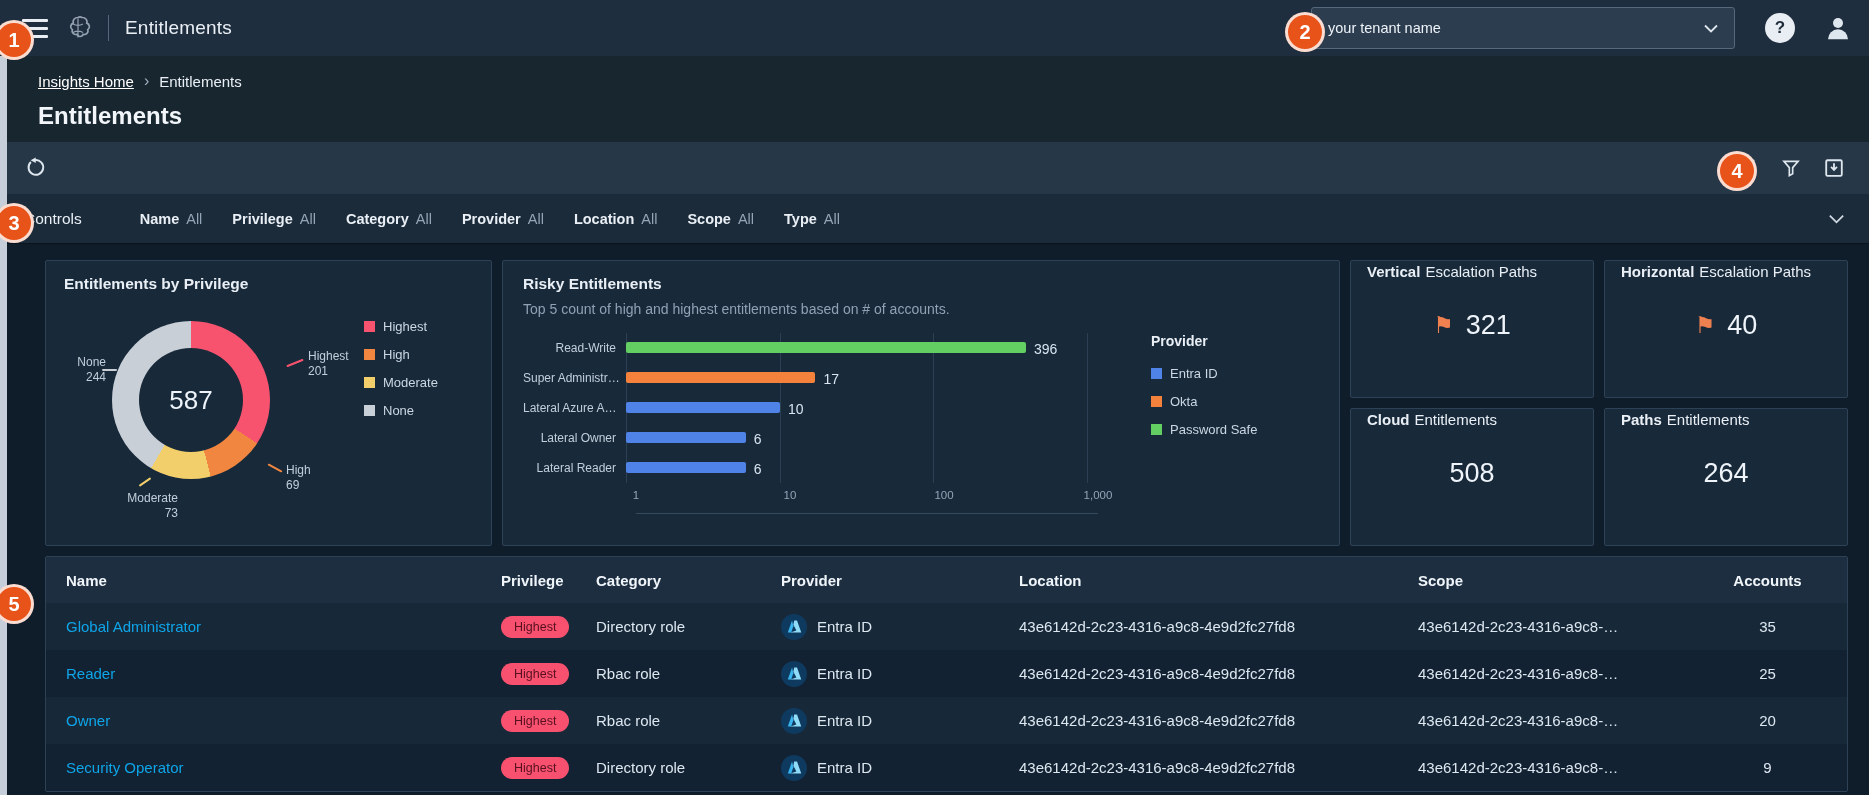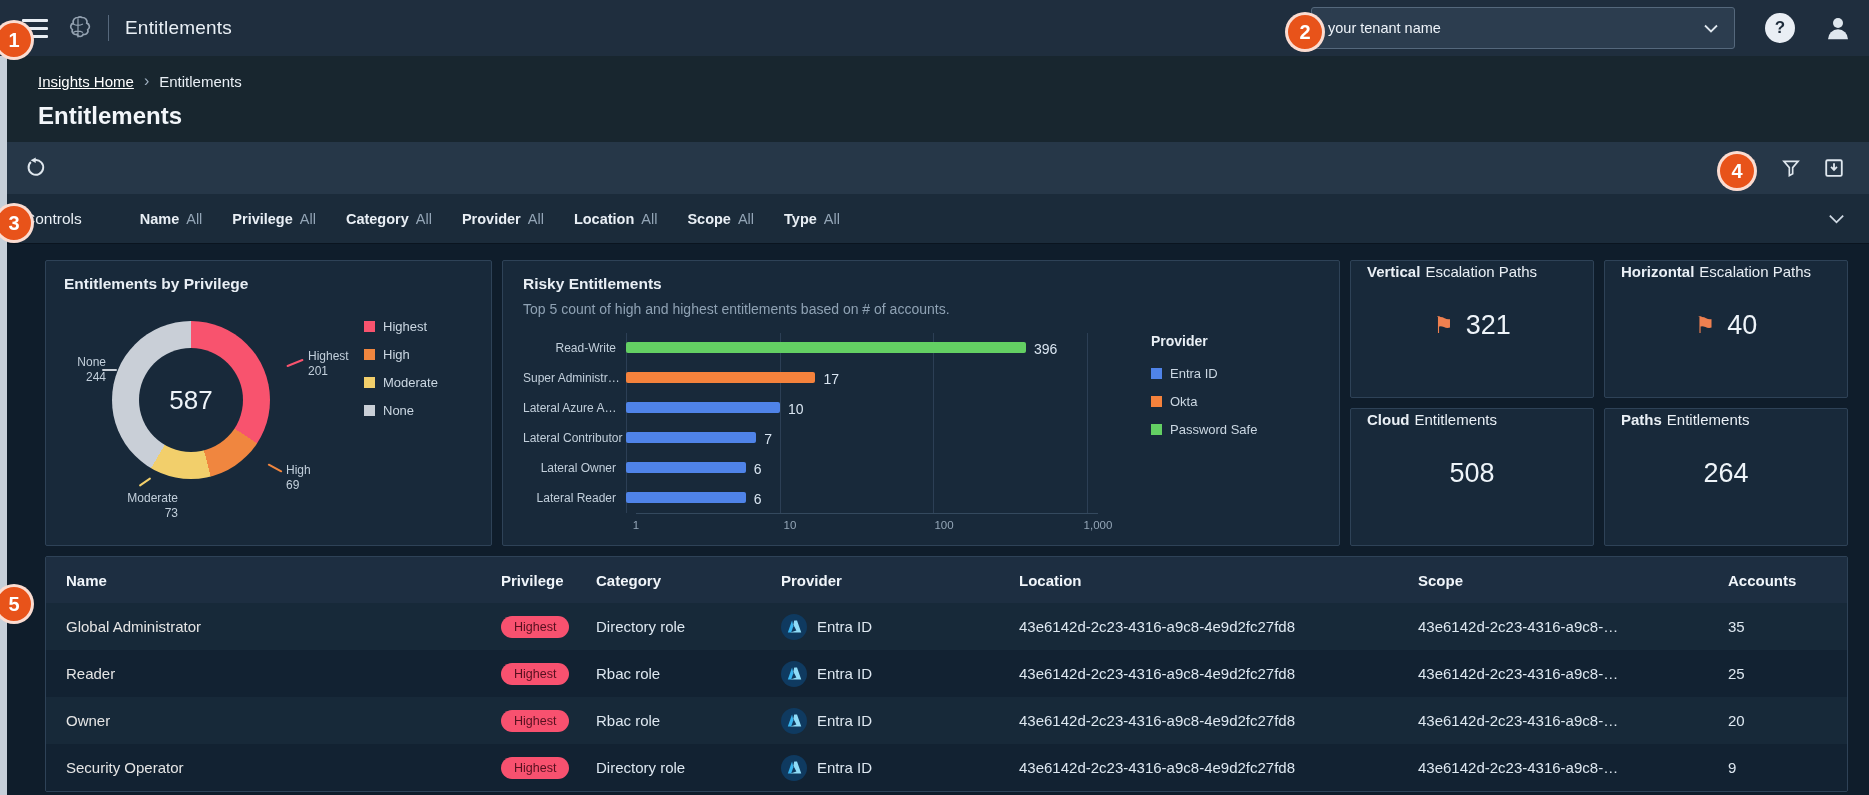--- a/index.html
+++ b/index.html
@@ -101,22 +101,22 @@
   .flag-icon { color:#ef8050; font-size:23px; line-height:1; }
   
   .table-card { margin:10px 21px 0 45px; border:1px solid #2e4257; background:#152536;
                 height:236px; overflow:hidden; }
   .t-grid { display:grid; grid-template-columns:435px 95px 185px 238px 399px 310px 1fr;
             align-items:center; padding-left:20px; }
   .t-head { height:46px; background:#1d2e41; font-weight:bold; font-size:15px; color:#f0f5fa; }
   .t-row { height:47px; font-size:15px; color:#dde7f0; }
   .t-row:nth-child(even) { background:#172939; }
   .t-row:nth-child(odd) { background:#122232; }
-  .t-cell-name { color:#e5e5e5; }
-  .t-cell-accounts, .t-head-accounts { text-align:left; padding-right:40px; }
+  .t-cell-name { color:#0ea5e9; }
+  .t-cell-accounts, .t-head-accounts { text-align:center; padding-right:40px; }
   .badge { display:inline-block; padding:4px 13px; border-radius:13px; background:#f8516f;
            color:#56101f; font-size:12.5px; }
   .provider-cell { display:flex; align-items:center; gap:10px; }
   
   .edge-strip { position:absolute; left:0; top:56px; bottom:0; width:7px; background:#c6cfd9; z-index:20; }
   .callout { position:absolute; width:40px; height:40px; border-radius:50%; background:#e8531a;
              border:3px solid rgba(255,255,255,0.8); color:#fff; font-weight:bold; font-size:20px;
              display:flex; align-items:center; justify-content:center; z-index:30; }
   .callout-1 { left:-6px; top:20px; }
   .callout-2 { left:1285px; top:12px; }
@@ -285,27 +285,20 @@
           </div>
       </div>
       <div class="bar-row">
         <div class="bar-label">Lateral Azure A…</div>
         <div class="bar-track">
             <div class="bar" style="width: 33.3333%; background: rgb(79, 131, 232);"></div>
             <span class="bar-val" style="left: calc(33.3333% + 8px);">10</span>
           </div>
       </div>
       <div class="bar-row">
-        <div class="bar-label">Lateral Contributor</div>
-        <div class="bar-track">
-            <div class="bar" style="width: 28.1699%; background: rgb(79, 131, 232);"></div>
-            <span class="bar-val" style="left: calc(28.1699% + 8px);">7</span>
-          </div>
-      </div>
-      <div class="bar-row">
         <div class="bar-label">Lateral Owner</div>
         <div class="bar-track">
             <div class="bar" style="width: 25.9384%; background: rgb(79, 131, 232);"></div>
             <span class="bar-val" style="left: calc(25.9384% + 8px);">6</span>
           </div>
       </div>
       <div class="bar-row">
         <div class="bar-label">Lateral Reader</div>
         <div class="bar-track">
             <div class="bar" style="width: 25.9384%; background: rgb(79, 131, 232);"></div>

